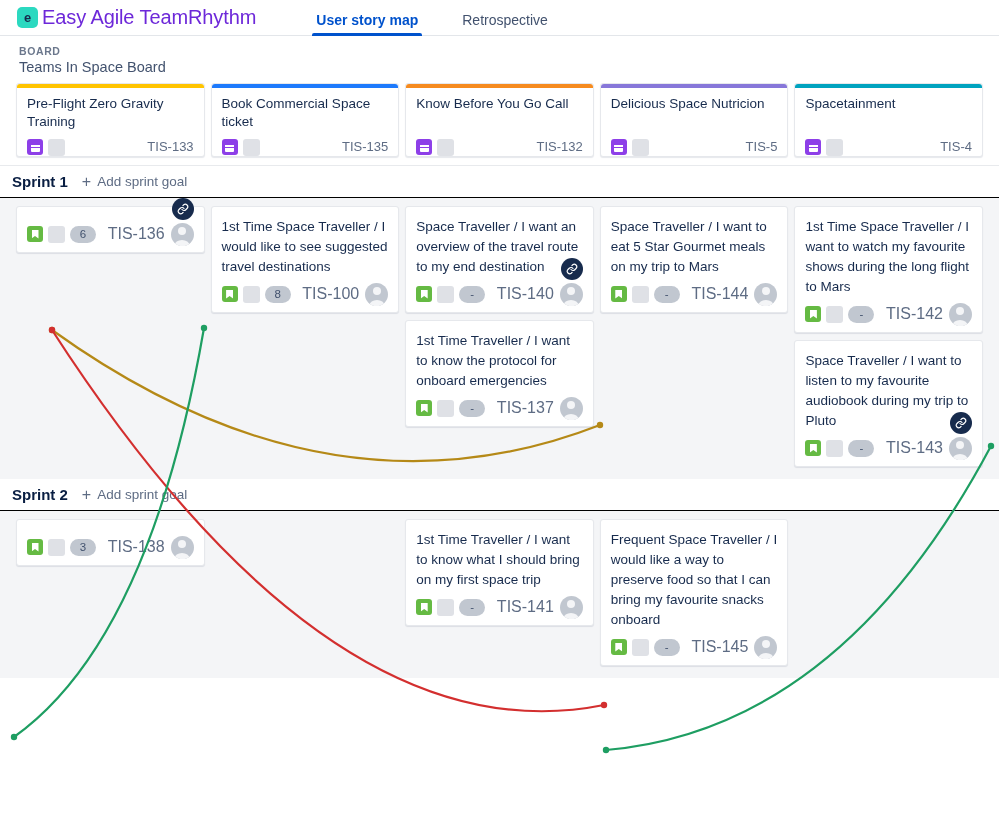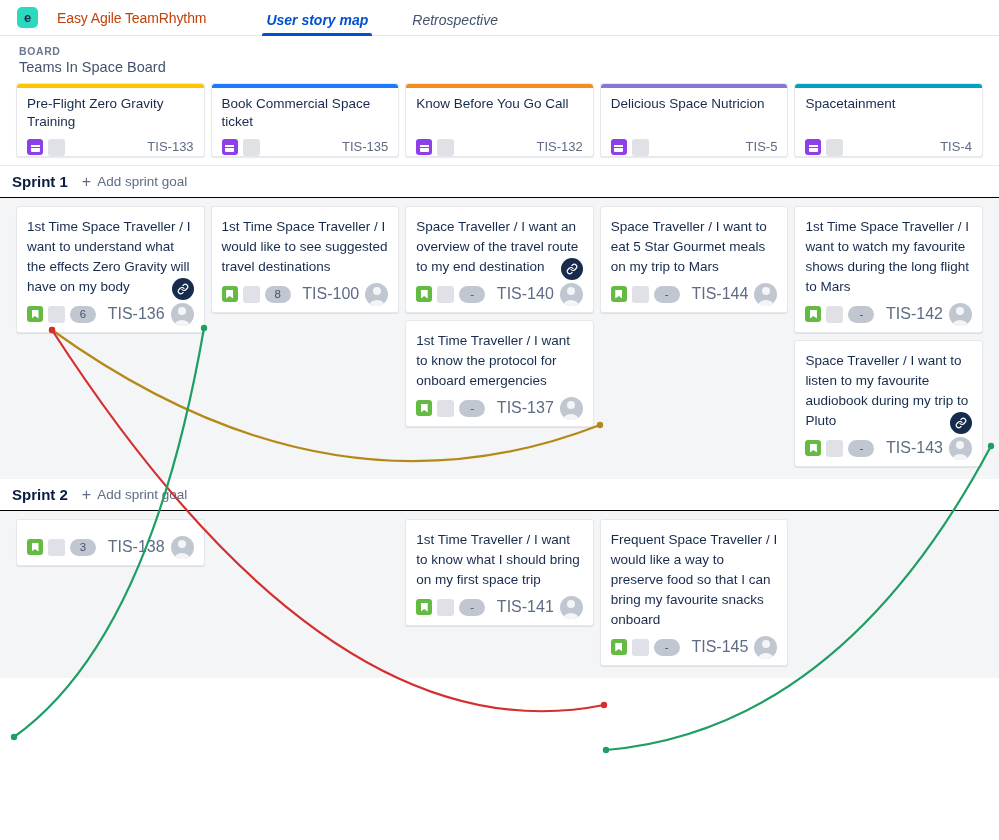--- a/index.html
+++ b/index.html
@@ -20,24 +20,24 @@
     position: relative;
   }
   .logo-box {
     width: 21px; height: 21px; margin-left: 17px;
     background: #2bd9c0; border-radius: 5px;
     display: flex; align-items: center; justify-content: center;
     font-weight: bold; font-size: 13px; color: #172b4d;
     line-height: 1;
   }
   .brand {
-    margin-left: 19px; font-size: 14px; color: #c2410c;
+    margin-left: 4px; font-size: 20px; color: #6d28d9;
     letter-spacing: -0.1px;
   }
-  .tabs { display: flex; align-items: flex-end; margin-left: 56px; height: 36px; font-style: italic; }
+  .tabs { display: flex; align-items: flex-end; margin-left: 56px; height: 36px; }
   .tab {
     font-size: 14px; color: #42526e; padding: 0 4px 9px 4px;
     margin-right: 36px; position: relative; cursor: pointer;
     line-height: 1;
   }
   .tab.active { color: #0052cc; font-weight: bold; }
   .tab.active::after {
     content: ""; position: absolute; left: 0; right: 0; bottom: 0;
     height: 3px; background: #0052cc; border-radius: 2px 2px 0 0;
   }
@@ -240,21 +240,20 @@
         <span class="sprint-name">Sprint 1</span>
         <span class="add-goal">
           <span class="plus-icon">+</span>
           <span>Add sprint goal</span>
         </span>
       </div>
       <div class="swimlane">
         <div class="lane-cols">
           <div class="col">
             <div class="story-card">
-              <div class="story-title">1st Time Space Traveller / I want to understand what the effects Zero Gravity will have on my body</div>
               <div class="link-badge">
                 <svg viewBox="0 0 24 24" fill="none" stroke="#fff" stroke-width="2.4" stroke-linecap="round">
                   <path d="M10 13a5 5 0 0 0 7.5.5l3-3a5 5 0 0 0-7-7l-1.7 1.7"></path>
                   <path d="M14 11a5 5 0 0 0-7.5-.5l-3 3a5 5 0 0 0 7 7l1.7-1.7"></path>
                 </svg>
               </div>
               <div class="story-foot">
                 <span class="story-icon">
                   <i></i>
                 </span>

